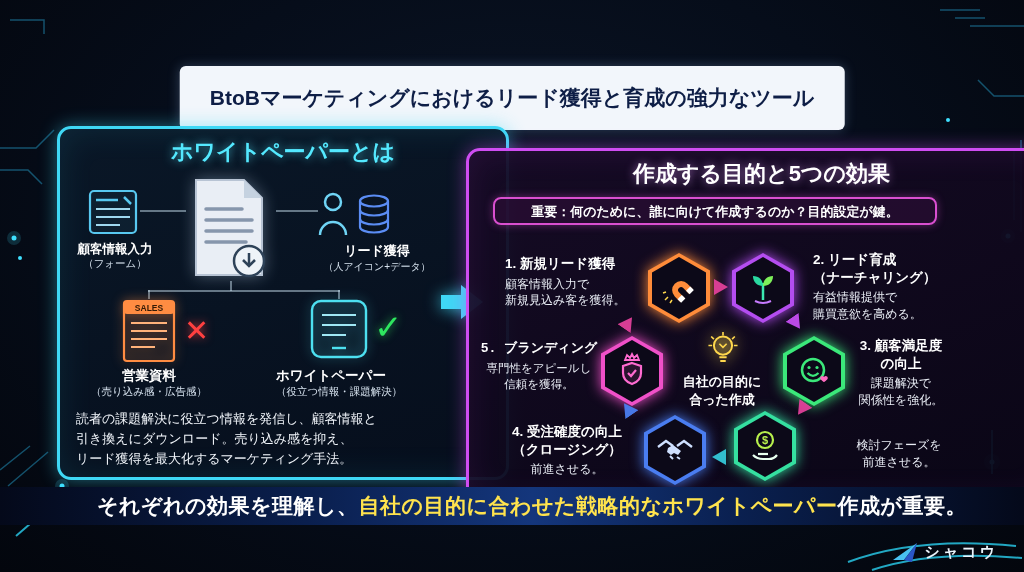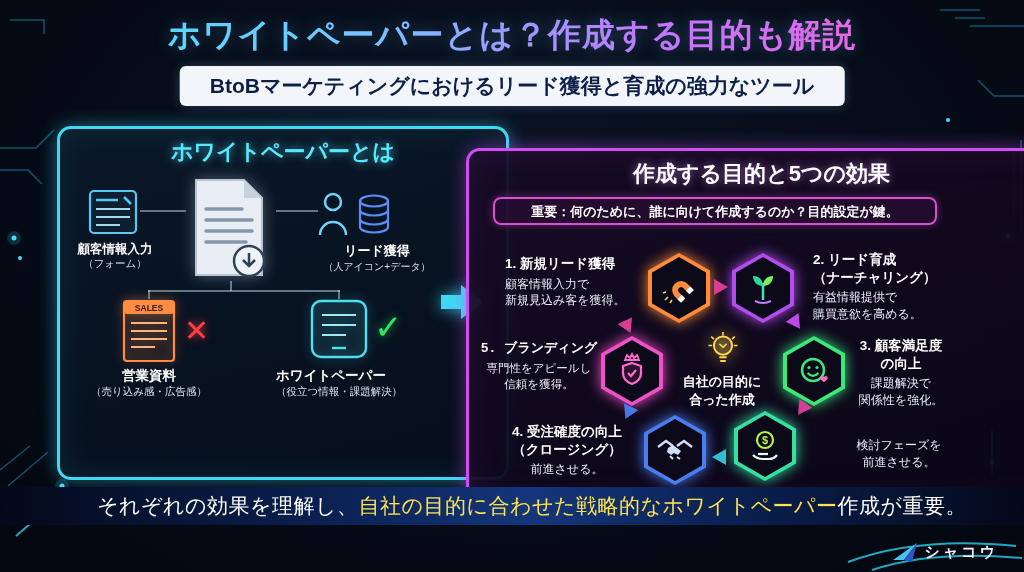--- a/index.html
+++ b/index.html
@@ -56,27 +56,23 @@
       <circle cx="948" cy="120" r="2"></circle>
     </g>
     <g fill="#3fe0ff" opacity="0.16">
       <circle cx="14" cy="238" r="7"></circle>
       <circle cx="1008" cy="236" r="7"></circle>
       <circle cx="992" cy="462" r="8"></circle>
       <circle cx="62" cy="486" r="7"></circle>
     </g>
   </svg>
 
-  <div class="abs" style="top:13px;left:0;width:100%;text-align:center;font-size:33px;font-weight:800;letter-spacing:1px;
-              background:linear-gradient(90deg,#45e3ff 0%,#74c6ff 34%,#c077ff 64%,#ff5fd2 100%);
-              -webkit-background-clip:text;background-clip:text;color:transparent;
-              filter:drop-shadow(0 0 8px rgba(110,190,255,.35));">ホワイトペーパーとは？作成する目的も解説</div>
 
   <div class="abs" style="top:66px;left:50%;transform:translateX(-50%);background:#f2f6fb;color:#0e1e46;
-              font-size:21px;font-weight:bold;padding:6px 30px;border-radius:6px;white-space:nowrap;
+              font-size:21px;font-weight:bold;padding:18px 30px;border-radius:6px;white-space:nowrap;
               box-shadow:0 0 12px rgba(160,200,255,.25);">BtoBマーケティングにおけるリード獲得と育成の強力なツール</div>
 
   <div class="abs panel" style="left:57px;top:126px;width:452px;height:354px;border:3px solid #3fd8f5;
               background:linear-gradient(160deg,rgba(10,24,40,.94),rgba(6,14,28,.94));
               box-shadow:0 0 18px rgba(63,216,245,.45), inset 0 0 34px rgba(63,216,245,.10);">
 
     <div class="abs" style="top:8px;left:0;width:100%;text-align:center;font-size:22px;font-weight:800;color:#54e9ff;
                 text-shadow:0 0 10px rgba(84,233,255,.75);">ホワイトペーパーとは</div>
 
     <svg class="abs" width="50" height="46" viewBox="0 0 50 46" style="left:28px;top:60px;">
@@ -139,20 +135,23 @@
 
     <div class="abs" style="left:18px;top:238px;width:142px;text-align:center;">
       <div class="lbl-main">営業資料</div>
       <div class="lbl-sub">（売り込み感・広告感）</div>
     </div>
     <div class="abs" style="left:216px;top:238px;width:160px;text-align:left;">
       <div class="lbl-main">ホワイトペーパー</div>
       <div class="lbl-sub">（役立つ情報・課題解決）</div>
     </div>
 
+    <div class="abs pre" style="left:16px;top:280px;width:358px;font-size:13px;line-height:1.55;color:#f2f6fb;">読者の課題解決に役立つ情報を発信し、顧客情報と
+引き換えにダウンロード。売り込み感を抑え、
+リード獲得を最大化するマーケティング手法。</div>
   </div>
 
   <svg class="abs" width="44" height="40" viewBox="0 0 44 40" style="left:441px;top:282px;filter:drop-shadow(0 0 8px rgba(63,216,245,.8));">
     <polygon points="0,13 20,13 20,3 42,20 20,37 20,27 0,27" fill="#3fd8f5"></polygon>
   </svg>
 
   <div class="abs panel" style="left:466px;top:126px;width:591px;height:354px;border:3px solid #cf4df2;
               background:linear-gradient(160deg,rgba(22,10,36,.94),rgba(10,6,22,.94));
               box-shadow:0 0 18px rgba(207,77,242,.45), inset 0 0 34px rgba(207,77,242,.10);margin-top:22px;">
 
@@ -278,21 +277,21 @@
 
     <div class="fx" style="left:8px;top:190px;width:124px;text-align:center;font-family:Liberation Mono, monospace;">
       <div class="fx-title pre" style="font-size:13px;">5. ブランディング</div>
       <div class="fx-desc pre" style="font-size:11.5px;">専門性をアピールし
 信頼を獲得。</div>
     </div>
   </div>
 
   <div class="abs" style="left:0;top:487px;width:1024px;height:38px;display:flex;align-items:center;justify-content:center;
               background:linear-gradient(90deg,#04091a 0%,#0a1f4e 30%,#14367c 52%,#0a2050 72%,#04091a 100%);
-              font-size:21px;font-weight:400;letter-spacing:.5px;padding-left:40px;">
+              font-size:21px;font-weight:700;letter-spacing:.5px;padding-left:40px;">
     <span style="color:#ffffff;">それぞれの効果を理解し、</span>
       <span style="color:#ffe34d;">自社の目的に合わせた戦略的なホワイトペーパー</span>
       <span style="color:#ffffff;">作成が重要。</span>
   </div>
 
   <div class="abs" style="right:26px;top:541px;display:flex;align-items:center;gap:7px;">
     <svg width="26" height="22" viewBox="0 0 26 22">
       <polygon points="1,19 25,2 12,19" fill="#49c0f0"></polygon>
       <polygon points="12,19 25,2 20,21" fill="#2a56c8"></polygon>
     </svg>

